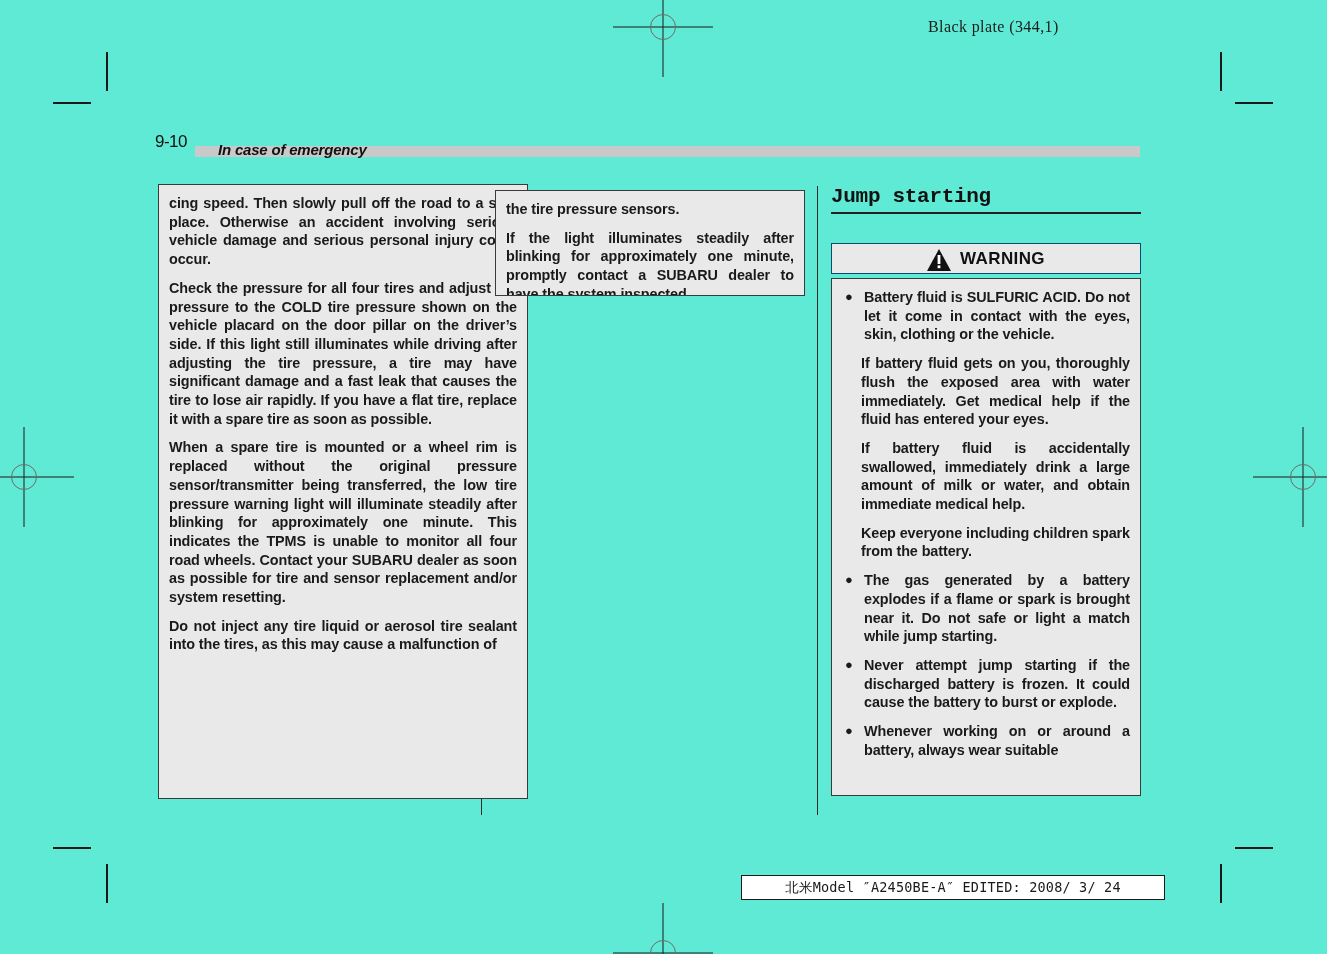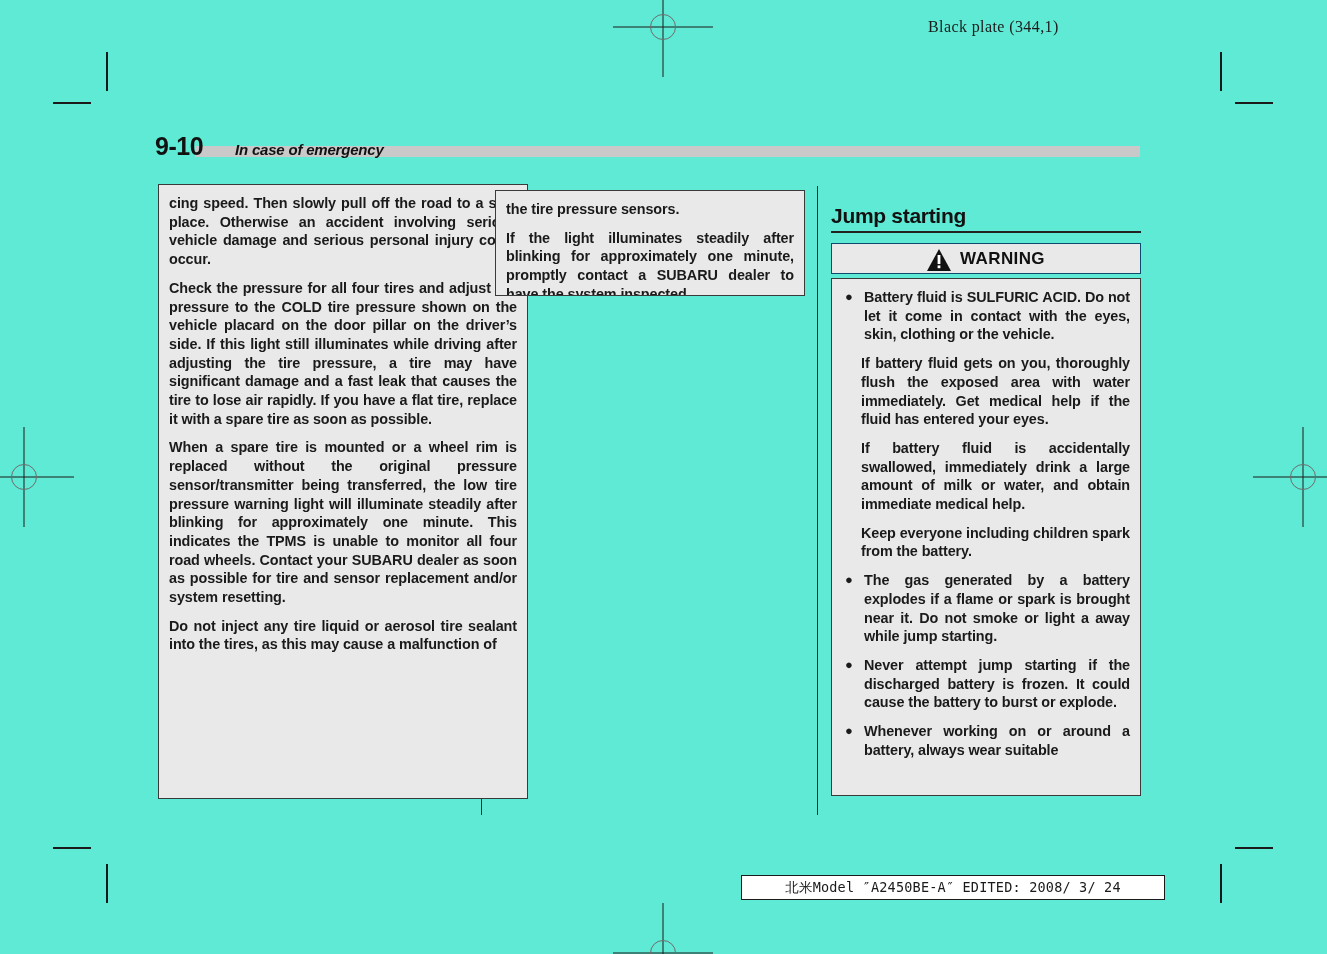--- a/index.html
+++ b/index.html
@@ -87,28 +87,28 @@
     left: 40px;
     right: 0;
     top: 14px;
     height: 11px;
     background: #c9c9c9;
   }
   .page-head .pagenum {
     position: absolute;
     left: 0;
     top: 0;
-    font-size: 25px;
-    font-weight: bold;
+    font-size: 17px;
+    font-weight: normal;
     letter-spacing: -0.5px;
     color: #111;
   }
   .page-head .section {
     position: absolute;
-    left: 80px;
+    left: 63px;
     top: 9px;
     font-size: 15px;
     font-weight: bold;
     font-style: italic;
     color: #111;
     letter-spacing: -0.2px;
   }
 
   
   .col-rule {
@@ -137,22 +137,23 @@
     margin: 0 0 10px 0;
     color: #1a1a1a;
     letter-spacing: -0.1px;
   }
   .para:last-child { margin-bottom: 0; }
 
   
   .sec-head {
     position: absolute;
     left: 831px;
-    top: 203px;
+    top: 184px;
     width: 310px;
+    font-family: Liberation Mono, monospace;
   }
   .sec-head .title {
     font-size: 21px;
     font-weight: bold;
     color: #111;
     letter-spacing: -0.3px;
     line-height: 26px;
   }
   .sec-head .rule {
     margin-top: 2px;
@@ -329,21 +330,21 @@
       </div>
 
       <p class="para sub-para">If battery fluid gets on you, thoroughly flush the exposed area with water immediately. Get medical help if the fluid has entered your eyes.</p>
 
       <p class="para sub-para">If battery fluid is accidentally swallowed, immediately drink a large amount of milk or water, and obtain immediate medical help.</p>
 
       <p class="para sub-para">Keep everyone including children spark from the battery.</p>
 
       <div class="bullet-row">
         <span class="dot">●</span>
-        <p class="para btext">The gas generated by a battery explodes if a flame or spark is brought near it. Do not smoke or light a away while jump starting.</p>
+        <p class="para btext">The gas generated by a battery explodes if a flame or spark is brought near it. Do not safe or light a match while jump starting.</p>
       </div>
 
       <div class="bullet-row">
         <span class="dot">●</span>
         <p class="para btext">Never attempt jump starting if the discharged battery is frozen. It could cause the battery to burst or explode.</p>
       </div>
 
       <div class="bullet-row">
         <span class="dot">●</span>
         <p class="para btext">Whenever working on or around a battery, always wear suitable</p>

